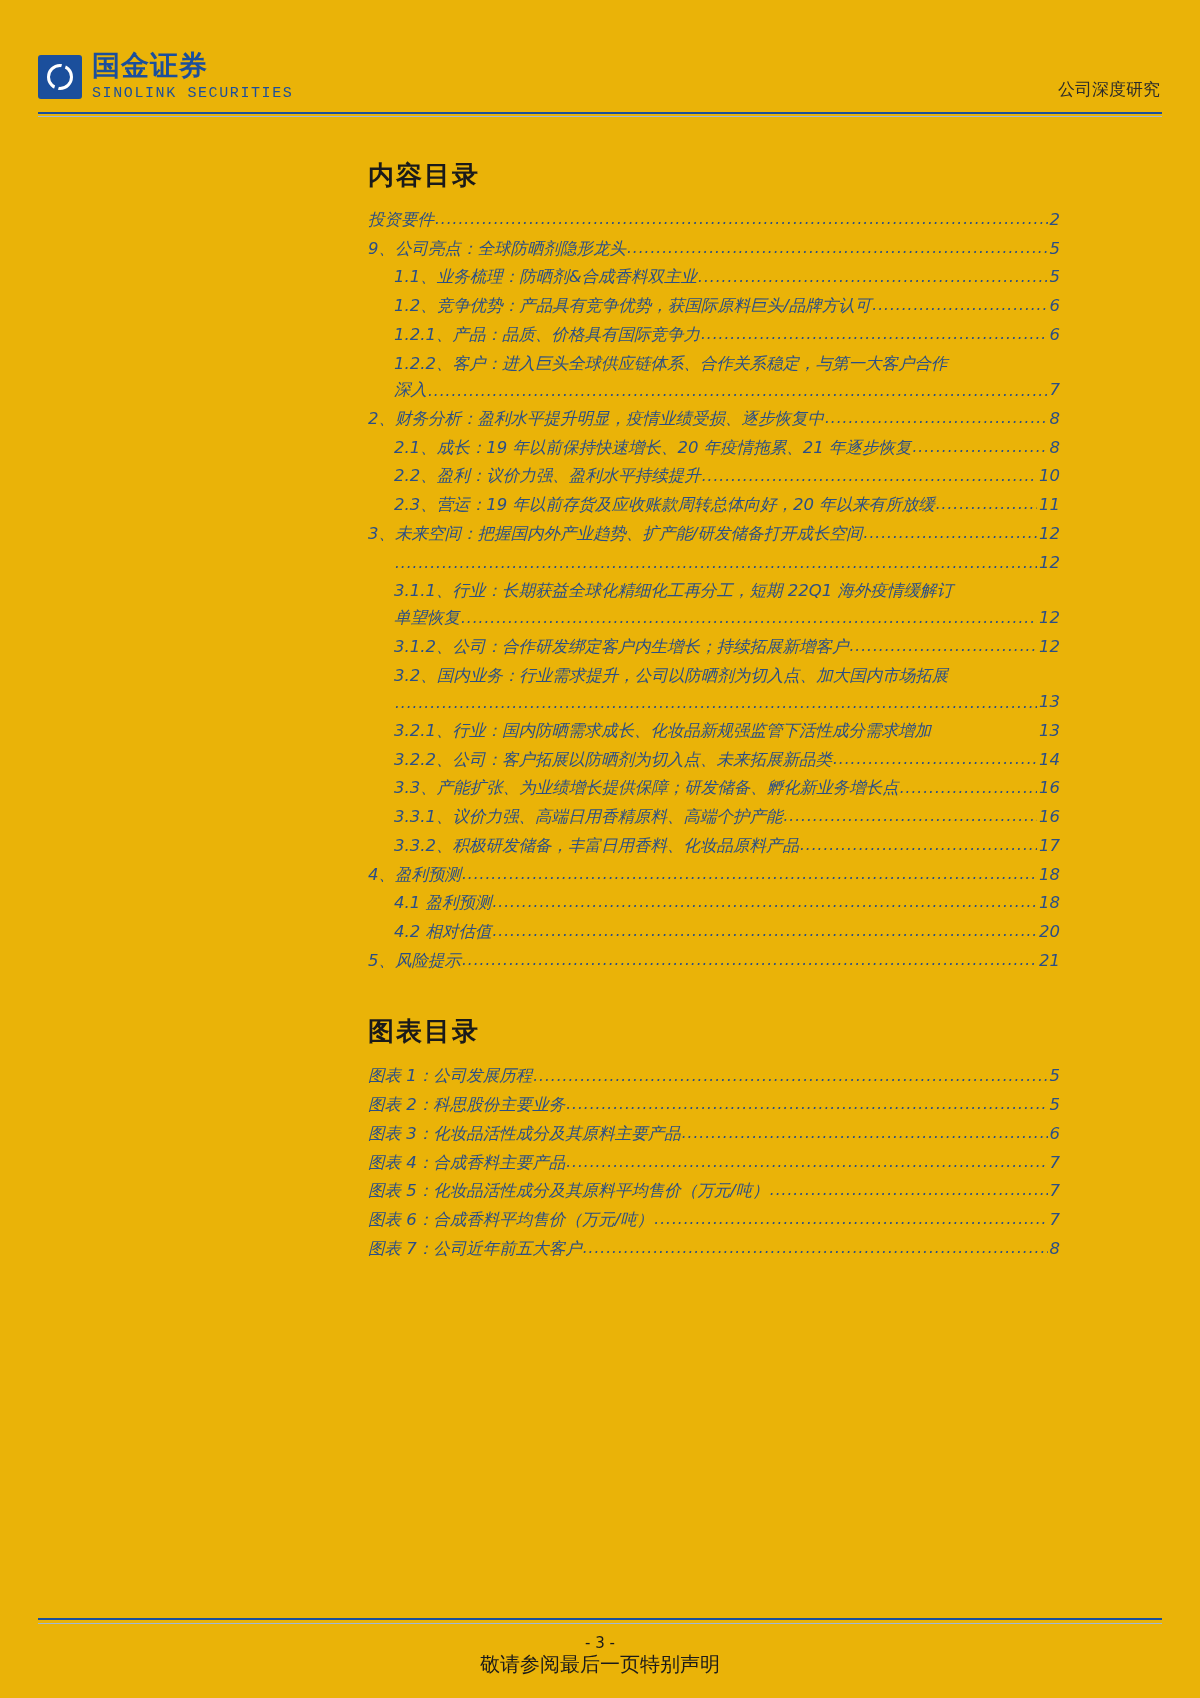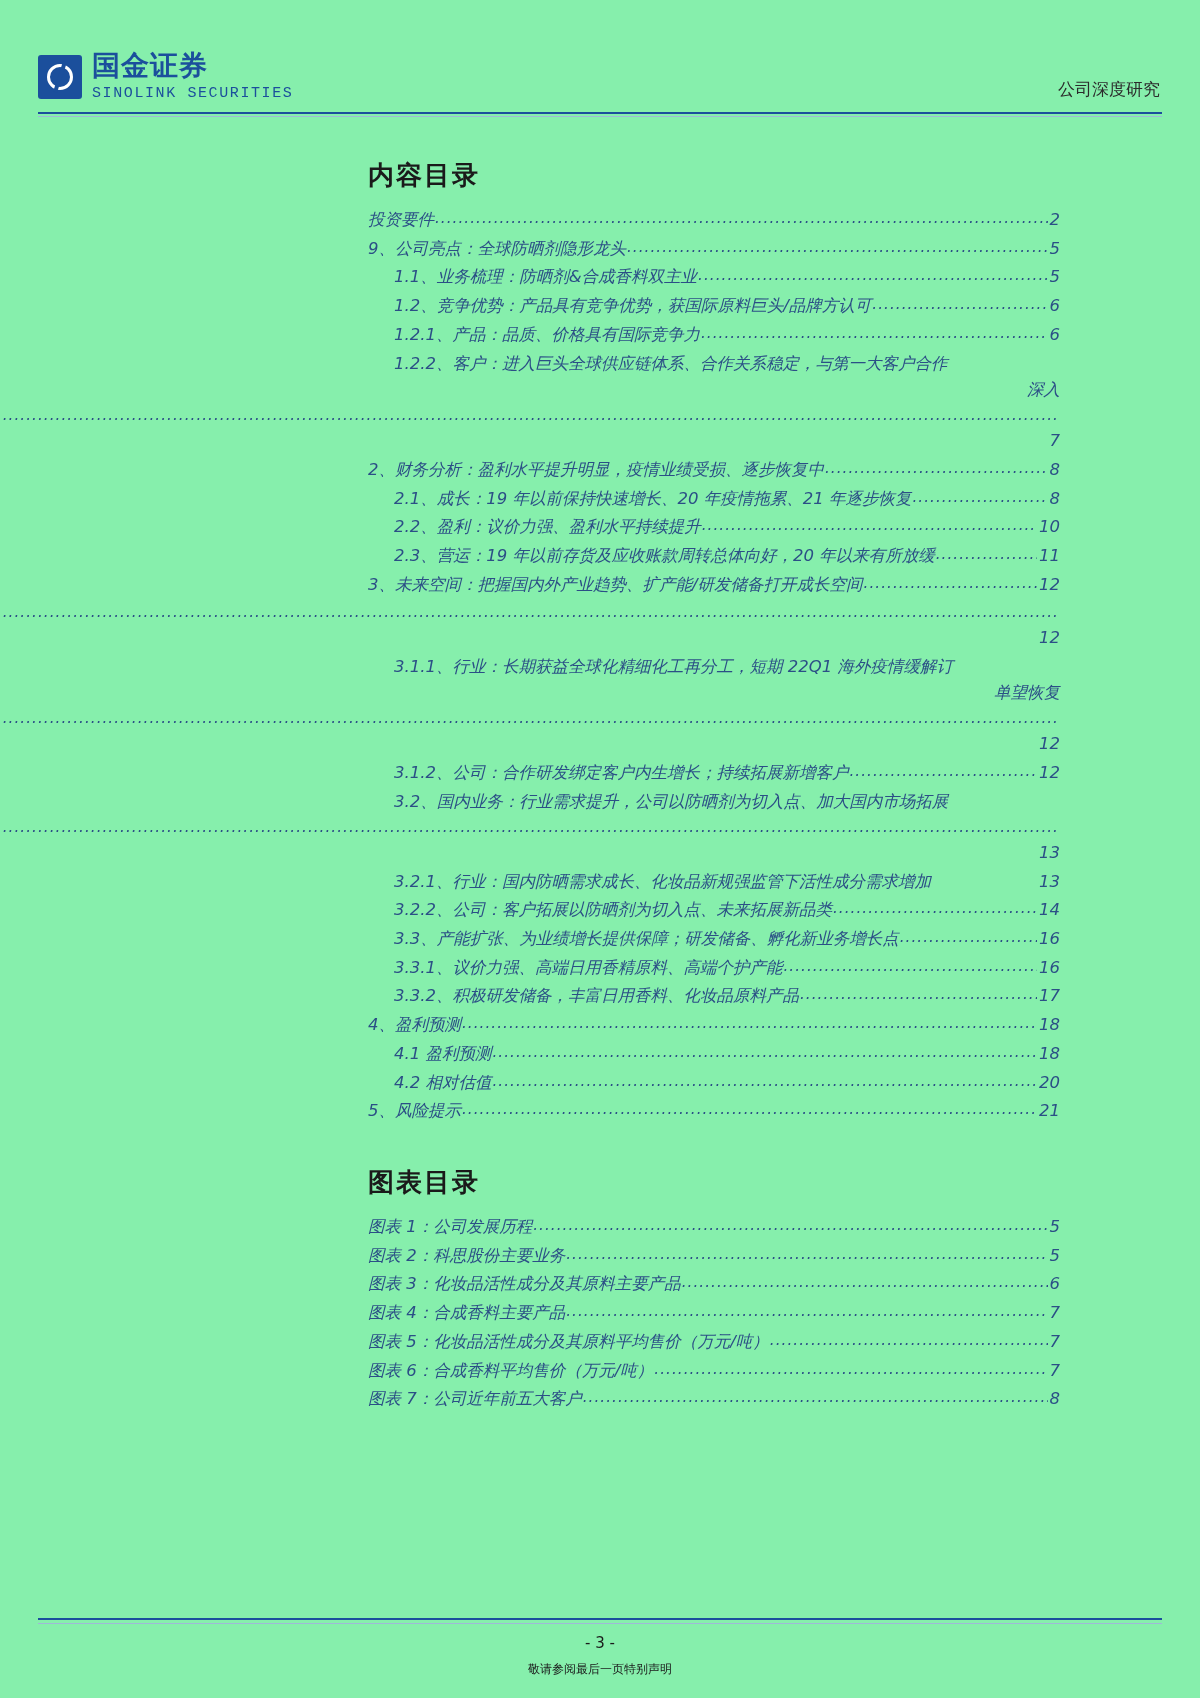--- a/index.html
+++ b/index.html
@@ -7,21 +7,21 @@
     padding: 0;
     background: #ffffff;
   }
   body {
     font-family: "Liberation Serif", "DejaVu Serif", serif;
   }
   .page {
     position: relative;
     width: 1200px;
     height: 1698px;
-    background: #86efac;
+    background: #eab308;
     overflow: hidden;
     box-sizing: border-box;
   }
 
   
   .header {
     position: absolute;
     top: 0;
     left: 0;
     right: 0;
@@ -121,21 +121,21 @@
     margin: 18px 0 14px 0;
     font-family: "DejaVu Sans", "Liberation Sans", sans-serif;
   }
   .toc-list {
     list-style: none;
     margin: 0;
     padding: 0;
   }
   .toc-item {
     display: flex;
-    align-items: flex-start;
+    align-items: center;
     font-size: 16.5px;
     color: #2b4f86;
     line-height: 1.62;
     margin-bottom: 2px;
     font-family: "DejaVu Sans", "Liberation Sans", sans-serif;
     font-style: italic;
   }
   .toc-item.lvl0 { padding-left: 0; }
   .toc-item.lvl1 { padding-left: 26px; }
   .toc-item.fig  { padding-left: 0; font-style: italic; }
@@ -161,21 +161,20 @@
   
   .toc-item.wrap {
     display: block;
   }
   .toc-item.wrap .line1 {
     display: block;
   }
   .toc-item.wrap .line2 {
     display: flex;
     align-items: flex-end;
-    flex-direction: column;
   }
 
   
   .footer-rule {
     position: absolute;
     left: 38px;
     right: 38px;
     bottom: 78px;
     height: 2px;
     background: #1b4f9c;
@@ -197,21 +196,21 @@
     font-size: 15px;
     color: #1a1a1a;
     font-family: "DejaVu Sans", "Liberation Sans", sans-serif;
   }
   .footer-note {
     position: absolute;
     left: 0;
     right: 0;
     bottom: 20px;
     text-align: center;
-    font-size: 12px;
+    font-size: 20px;
     color: #1a1a1a;
     font-family: "DejaVu Sans", "Liberation Sans", sans-serif;
     margin-top: 8px;
   }
 </style>
 </head>
 <body>
 
 <div class="page">
 

